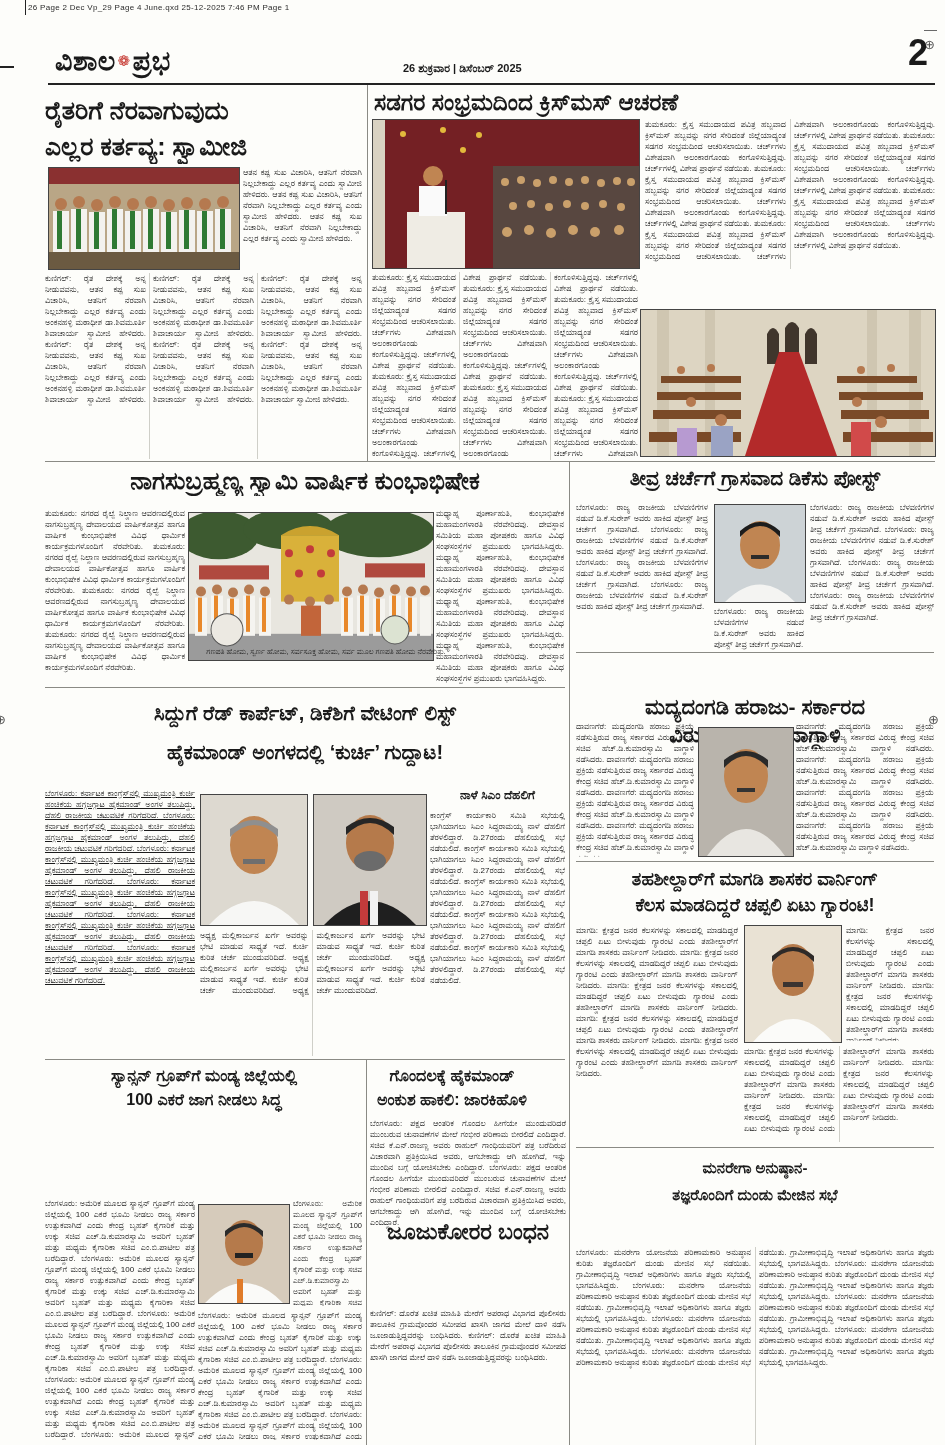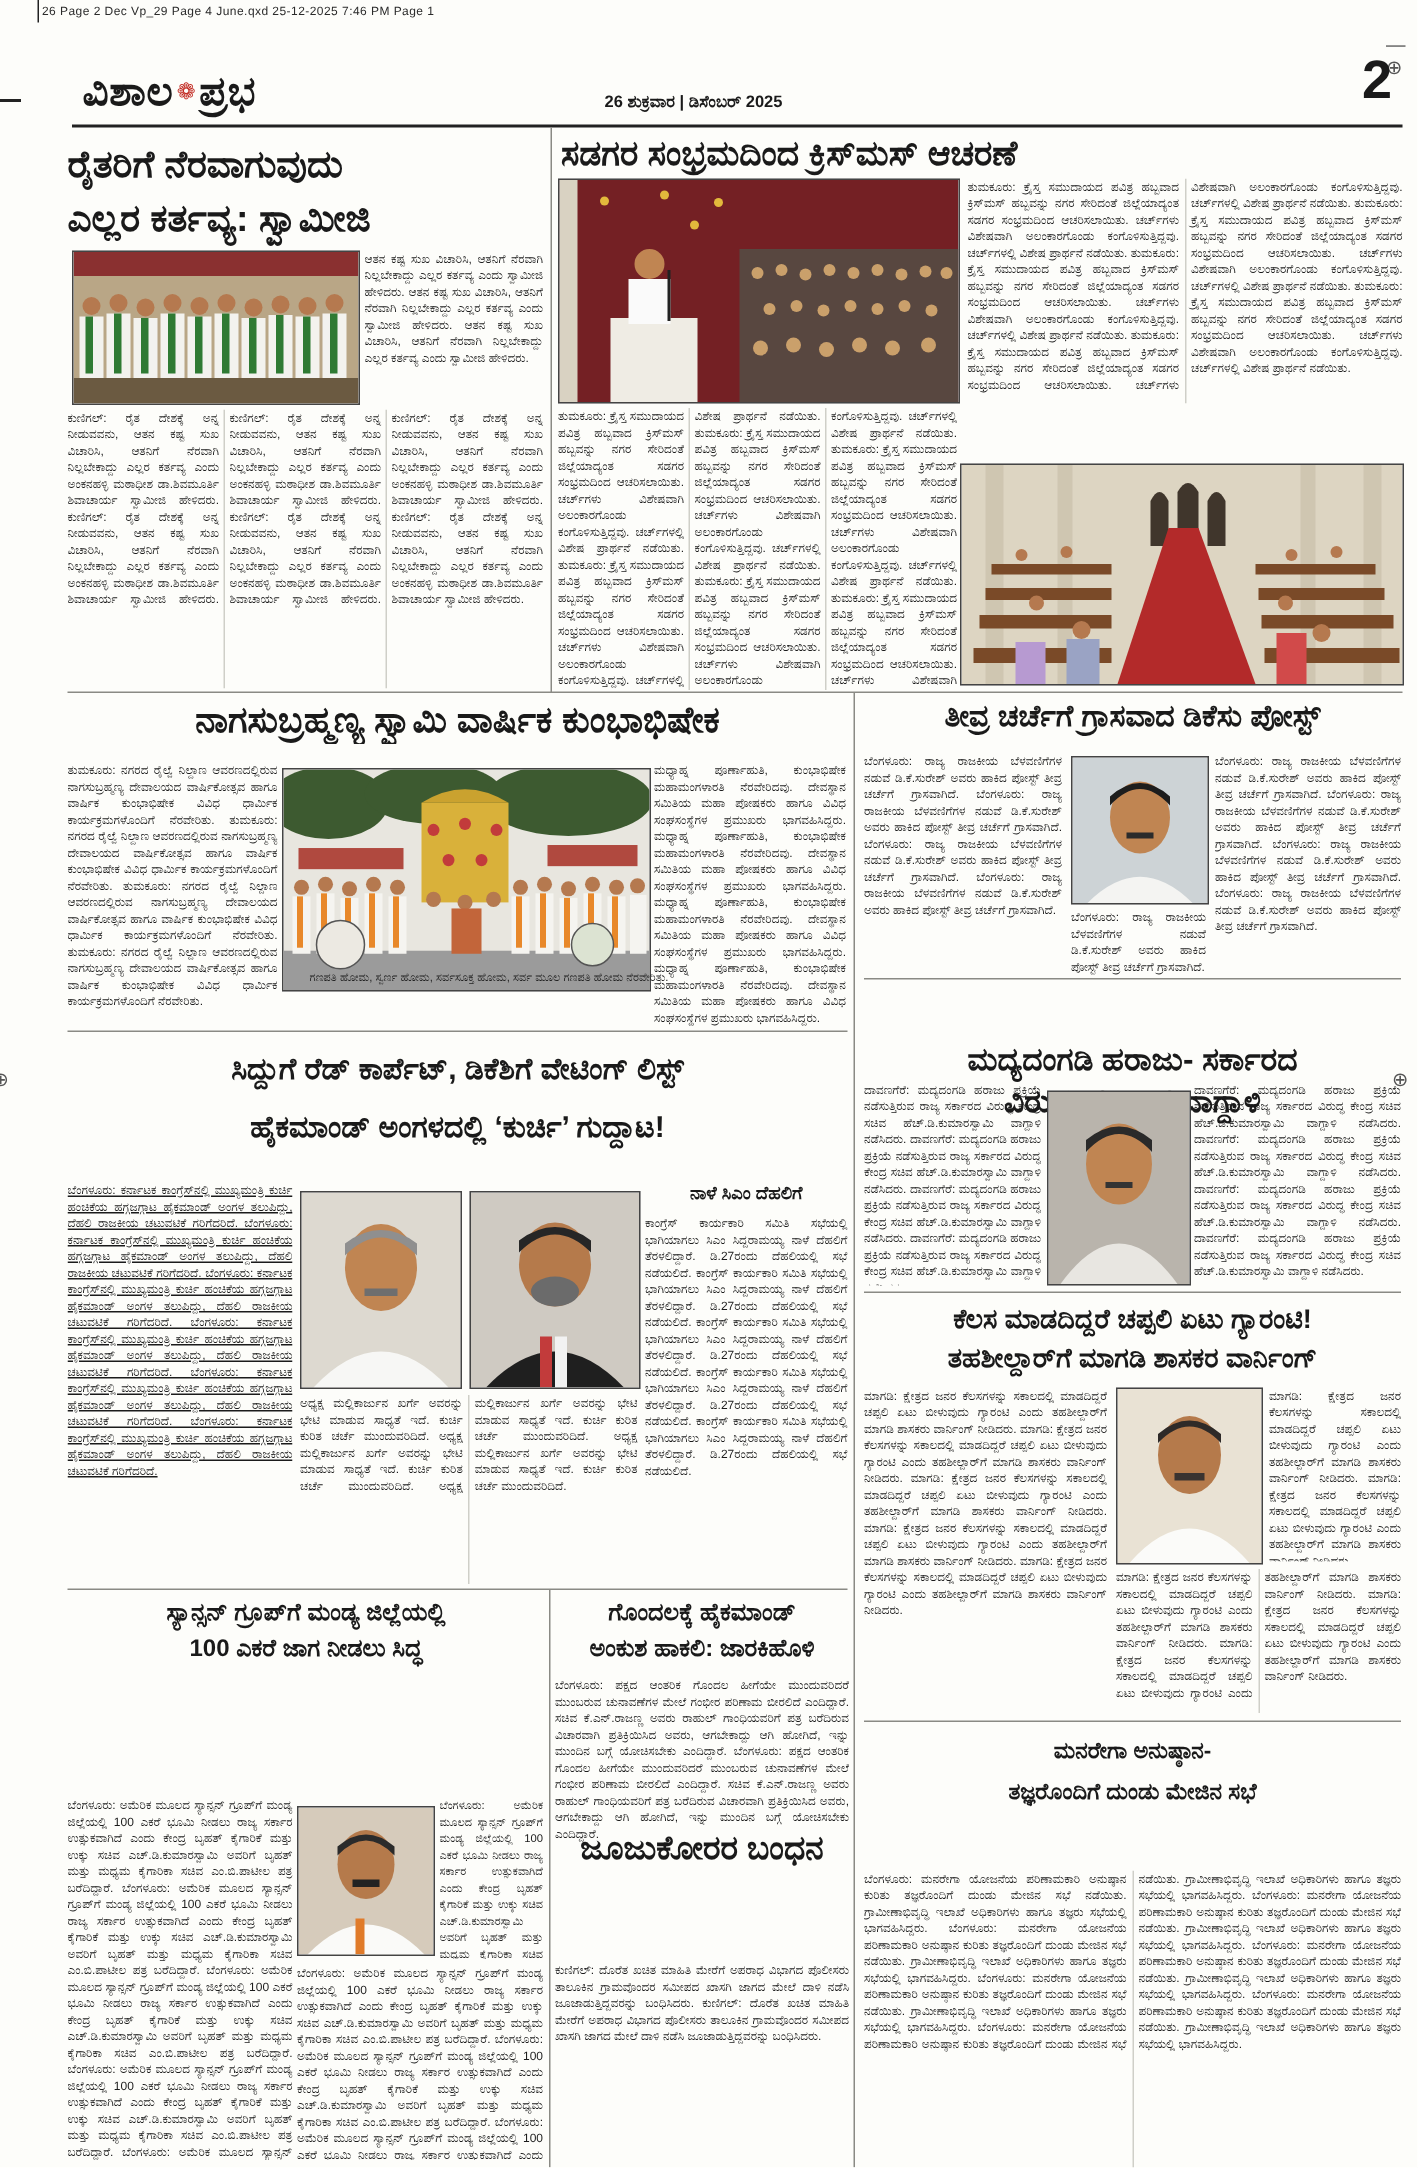--- a/index.html
+++ b/index.html
@@ -79,21 +79,21 @@
   .a7-p2{left:313px;top:794px;width:112px;height:130px;}
   .a7-sh{left:430px;top:788px;width:135px;font-size:12px;}
   .a7-sb{left:430px;top:810px;width:135px;height:246px;}
   .a7-mb{left:200px;top:930px;width:225px;height:126px;}
   .a8-hs{left:45px;top:1064px;width:318px;font-size:16px;line-height:24px;}
   .a8-hb{left:45px;top:1116px;width:318px;font-size:21px;line-height:31px;}
   .a8-l{left:45px;top:1198px;width:150px;height:242px;}
   .a8-p{left:198px;top:1204px;width:90px;height:98px;}
   .a8-r{left:293px;top:1198px;width:69px;height:108px;font-size:7.5px;}
   .a8-b{left:198px;top:1310px;width:164px;height:130px;}
-  .a10-hl{left:370px;top:1064px;width:196px;font-size:16px;line-height:24px;}
+  .a10-hl{left:354px;top:1064px;width:196px;font-size:16px;line-height:24px;}
   .a10-body{left:370px;top:1118px;width:196px;height:156px;}
   .a10-sh{left:370px;top:1218px;width:196px;font-size:22px;}
   .a10-b2{left:370px;top:1308px;width:196px;height:132px;}
 </style>
 </head>
 <body>
 
 <div id="page">
 
   <div class="abs topvline"></div>
@@ -352,22 +352,22 @@
       <rect width="94" height="128" fill="#b9b4ac"></rect>
       <ellipse cx="47" cy="48" rx="22" ry="27" fill="#c08552"></ellipse>
       <path d="M25 40 Q47 16 69 40 L69 32 Q47 14 25 32 Z" fill="#2a2a2a"></path>
       <rect x="38" y="60" width="18" height="4" fill="#333"></rect>
       <path d="M8 128 Q47 74 86 128 Z" fill="#e8e6e1"></path>
     </svg>
   </div>
   <div class="abs body a5-r">ದಾವಣಗೆರೆ: ಮದ್ಯದಂಗಡಿ ಹರಾಜು ಪ್ರಕ್ರಿಯೆ ನಡೆಸುತ್ತಿರುವ ರಾಜ್ಯ ಸರ್ಕಾರದ ವಿರುದ್ಧ ಕೇಂದ್ರ ಸಚಿವ ಹೆಚ್.ಡಿ.ಕುಮಾರಸ್ವಾಮಿ ವಾಗ್ದಾಳಿ ನಡೆಸಿದರು. ದಾವಣಗೆರೆ: ಮದ್ಯದಂಗಡಿ ಹರಾಜು ಪ್ರಕ್ರಿಯೆ ನಡೆಸುತ್ತಿರುವ ರಾಜ್ಯ ಸರ್ಕಾರದ ವಿರುದ್ಧ ಕೇಂದ್ರ ಸಚಿವ ಹೆಚ್.ಡಿ.ಕುಮಾರಸ್ವಾಮಿ ವಾಗ್ದಾಳಿ ನಡೆಸಿದರು. ದಾವಣಗೆರೆ: ಮದ್ಯದಂಗಡಿ ಹರಾಜು ಪ್ರಕ್ರಿಯೆ ನಡೆಸುತ್ತಿರುವ ರಾಜ್ಯ ಸರ್ಕಾರದ ವಿರುದ್ಧ ಕೇಂದ್ರ ಸಚಿವ ಹೆಚ್.ಡಿ.ಕುಮಾರಸ್ವಾಮಿ ವಾಗ್ದಾಳಿ ನಡೆಸಿದರು. ದಾವಣಗೆರೆ: ಮದ್ಯದಂಗಡಿ ಹರಾಜು ಪ್ರಕ್ರಿಯೆ ನಡೆಸುತ್ತಿರುವ ರಾಜ್ಯ ಸರ್ಕಾರದ ವಿರುದ್ಧ ಕೇಂದ್ರ ಸಚಿವ ಹೆಚ್.ಡಿ.ಕುಮಾರಸ್ವಾಮಿ ವಾಗ್ದಾಳಿ ನಡೆಸಿದರು.</div>
 
   <div class="abs hl center a6-hl">
+    <div>ತಹಶೀಲ್ದಾರ್‌ಗೆ ಮಾಗಡಿ ಶಾಸಕರ ವಾರ್ನಿಂಗ್</div>
     <div>ಕೆಲಸ ಮಾಡದಿದ್ದರೆ ಚಪ್ಪಲಿ ಏಟು ಗ್ಯಾರಂಟಿ!</div>
-    <div>ತಹಶೀಲ್ದಾರ್‌ಗೆ ಮಾಗಡಿ ಶಾಸಕರ ವಾರ್ನಿಂಗ್</div>
   </div>
   <div class="abs body a6-l">ಮಾಗಡಿ: ಕ್ಷೇತ್ರದ ಜನರ ಕೆಲಸಗಳನ್ನು ಸಕಾಲದಲ್ಲಿ ಮಾಡದಿದ್ದರೆ ಚಪ್ಪಲಿ ಏಟು ಬೀಳುವುದು ಗ್ಯಾರಂಟಿ ಎಂದು ತಹಶೀಲ್ದಾರ್‌ಗೆ ಮಾಗಡಿ ಶಾಸಕರು ವಾರ್ನಿಂಗ್ ನೀಡಿದರು. ಮಾಗಡಿ: ಕ್ಷೇತ್ರದ ಜನರ ಕೆಲಸಗಳನ್ನು ಸಕಾಲದಲ್ಲಿ ಮಾಡದಿದ್ದರೆ ಚಪ್ಪಲಿ ಏಟು ಬೀಳುವುದು ಗ್ಯಾರಂಟಿ ಎಂದು ತಹಶೀಲ್ದಾರ್‌ಗೆ ಮಾಗಡಿ ಶಾಸಕರು ವಾರ್ನಿಂಗ್ ನೀಡಿದರು. ಮಾಗಡಿ: ಕ್ಷೇತ್ರದ ಜನರ ಕೆಲಸಗಳನ್ನು ಸಕಾಲದಲ್ಲಿ ಮಾಡದಿದ್ದರೆ ಚಪ್ಪಲಿ ಏಟು ಬೀಳುವುದು ಗ್ಯಾರಂಟಿ ಎಂದು ತಹಶೀಲ್ದಾರ್‌ಗೆ ಮಾಗಡಿ ಶಾಸಕರು ವಾರ್ನಿಂಗ್ ನೀಡಿದರು. ಮಾಗಡಿ: ಕ್ಷೇತ್ರದ ಜನರ ಕೆಲಸಗಳನ್ನು ಸಕಾಲದಲ್ಲಿ ಮಾಡದಿದ್ದರೆ ಚಪ್ಪಲಿ ಏಟು ಬೀಳುವುದು ಗ್ಯಾರಂಟಿ ಎಂದು ತಹಶೀಲ್ದಾರ್‌ಗೆ ಮಾಗಡಿ ಶಾಸಕರು ವಾರ್ನಿಂಗ್ ನೀಡಿದರು. ಮಾಗಡಿ: ಕ್ಷೇತ್ರದ ಜನರ ಕೆಲಸಗಳನ್ನು ಸಕಾಲದಲ್ಲಿ ಮಾಡದಿದ್ದರೆ ಚಪ್ಪಲಿ ಏಟು ಬೀಳುವುದು ಗ್ಯಾರಂಟಿ ಎಂದು ತಹಶೀಲ್ದಾರ್‌ಗೆ ಮಾಗಡಿ ಶಾಸಕರು ವಾರ್ನಿಂಗ್ ನೀಡಿದರು.</div>
   <div class="abs photo a6-p">
     <svg viewBox="0 0 96 116" preserveAspectRatio="none">
       <rect width="96" height="116" fill="#e9e2d4"></rect>
       <ellipse cx="48" cy="44" rx="21" ry="26" fill="#b57a4b"></ellipse>
       <path d="M27 36 Q48 14 69 36 L69 30 Q48 12 27 30 Z" fill="#2e2a28"></path>
       <rect x="38" y="56" width="20" height="5" fill="#3a3330"></rect>
       <path d="M8 116 Q48 70 88 116 Z" fill="#fbfbf9"></path>
     </svg>

